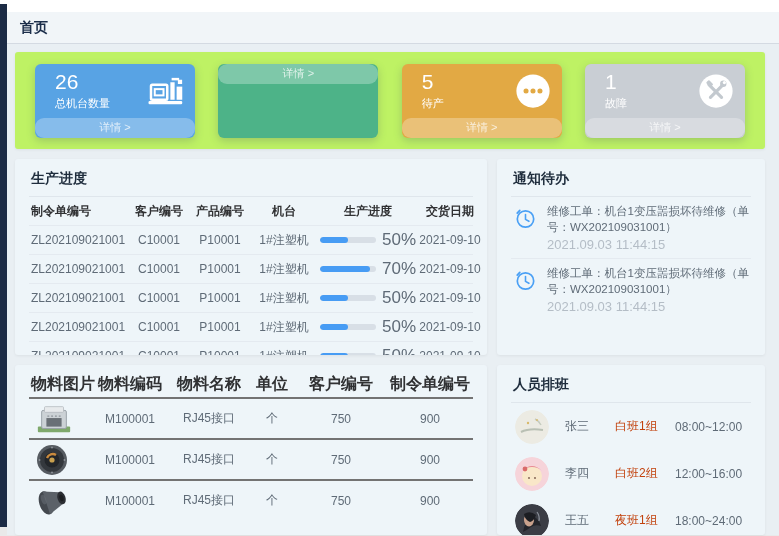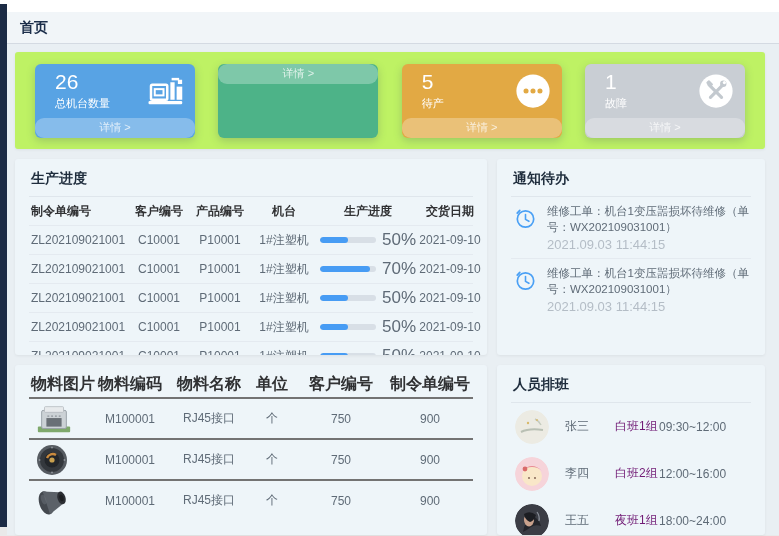--- a/index.html
+++ b/index.html
@@ -53,21 +53,21 @@
   .inv-row { display:grid; grid-template-columns:62px 78px 80px 46px 92px 86px; align-items:center; }
   .inv-head { height:26px; font-size:16px; font-weight:bold; color:#303133; }
   .inv-data { height:41px; font-size:12px; color:#5f6b77; border-top:2px solid #737373; }
   .inv-data:first-of-type { border-top:none; }
   .img-cell { display:flex; align-items:center; padding-left:6px; }
 
   
   .sched-row { display:flex; align-items:center; height:47px; padding-left:4px; }
   .sched-avatar { width:34px; height:34px; border-radius:50%; overflow:hidden; flex:0 0 34px; margin-right:16px; }
   .sched-name { width:50px; font-size:12px; color:#5f6b77; }
-  .sched-shift { width:44px; font-size:12px; color:#701a75; }
+  .sched-shift { width:60px; font-size:12px; color:#c2410c; }
   .sched-time { font-size:12px; color:#5f6b77; }
 </style>
 </head>
 <body>
 
 <div class="side-strip"></div>
 <div class="bottom-strip"></div>
 
 <div class="main">
   <div class="tabbar">
@@ -344,21 +344,21 @@
             <svg width="34" height="34" viewBox="0 0 34 34">
               <circle cx="17" cy="17" r="17" fill="#ecebe3"></circle>
               <path d="M6 22q8-4 22-2" stroke="#b9c0b4" stroke-width="2" fill="none"></path>
               <path d="M20 9q4 2 6 6" stroke="#c6ccc0" stroke-width="1.4" fill="none"></path>
               <circle cx="13" cy="13" r="1.2" fill="#d8b96a"></circle>
               <circle cx="22" cy="10" r="0.9" fill="#d8b96a"></circle>
             </svg>
           </div>
           <div class="sched-name">张三</div>
           <div class="sched-shift">白班1组</div>
-          <div class="sched-time">09:30~12:00</div>
+          <div class="sched-time">08:00~12:00</div>
         </div>
 
         <div class="sched-row">
           <div class="sched-avatar">
             <svg width="34" height="34" viewBox="0 0 34 34">
               <circle cx="17" cy="17" r="17" fill="#f6d4da"></circle>
               <circle cx="17" cy="19" r="10" fill="#f9e7c8"></circle>
               <path d="M7 14q10-10 20 0 -4-4-10-4t-10 4z" fill="#e88a96"></path>
               <circle cx="10" cy="12" r="2.4" fill="#d96a6a"></circle>
               <circle cx="14" cy="21" r="0.9" fill="#7a5a4a"></circle>

